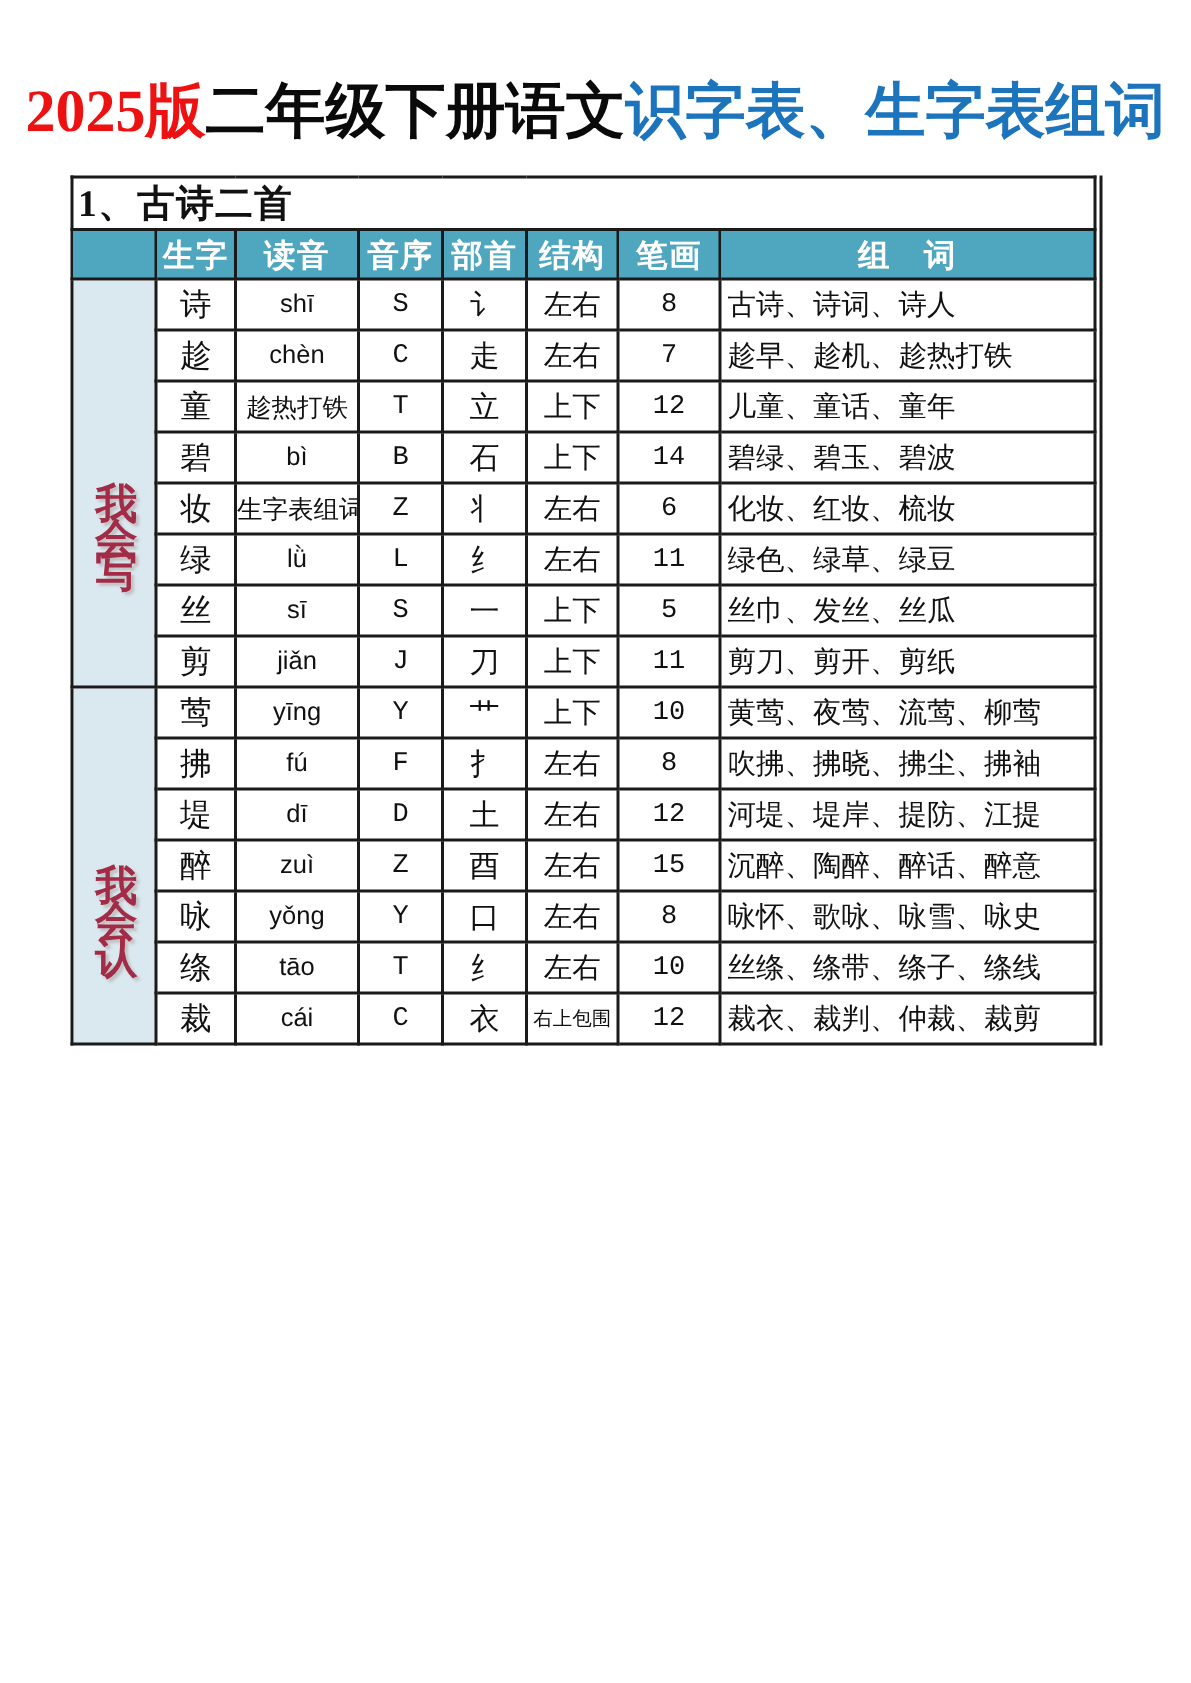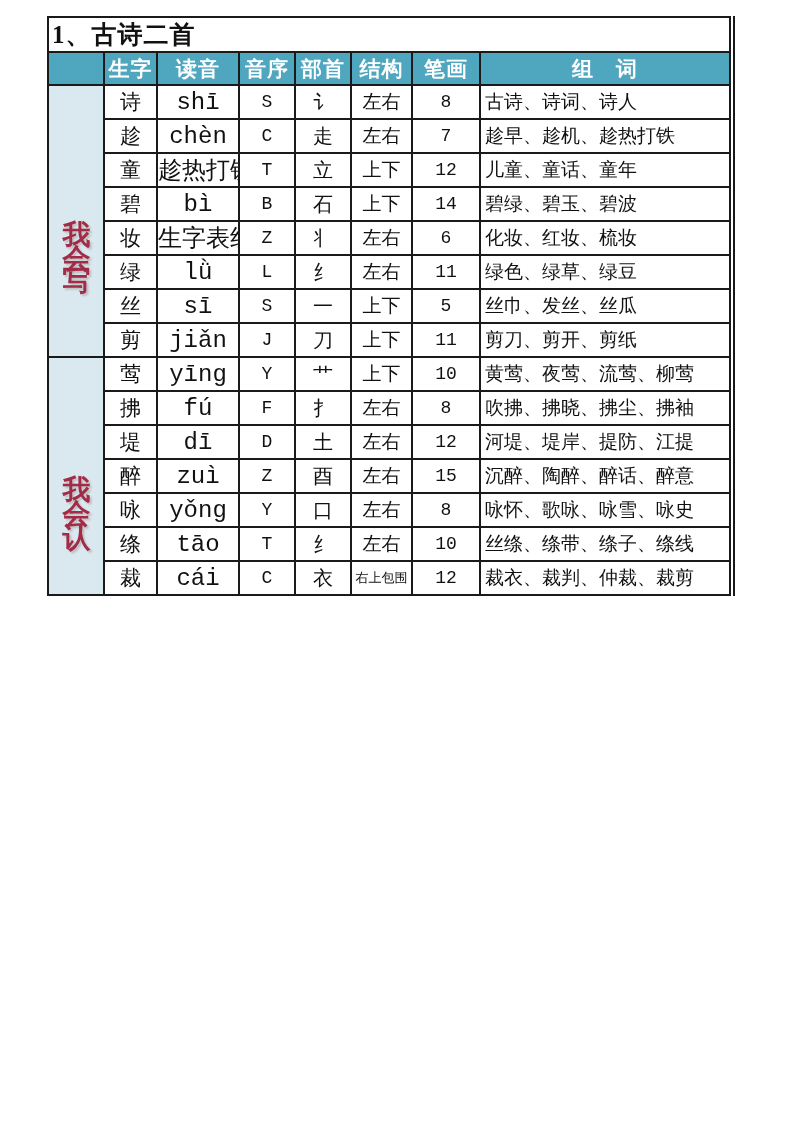--- a/index.html
+++ b/index.html
@@ -80,39 +80,40 @@
     margin: 0 auto;
     color: #a22c47;
     font-size: 28px;
     font-weight: bold;
     letter-spacing: 24px;
     padding-top: 24px; 
     text-shadow: 2px 2px 2px #bfbfbf;
     line-height: 1;
   }
   td.cell.char    { font-size: 21px; }
-  td.cell.pinyin  { font-size: 24px; font-family: Liberation Mono, monospace; }
+  td.cell.pinyin  { font-size: 17px; font-family: Liberation Sans, sans-serif; }
   td.cell.initial { font-size: 18px; font-family: "Liberation Mono", "DejaVu Sans Mono", monospace; }
   td.cell.radical { font-size: 20px; }
   td.cell.structure { font-size: 19px; }
   td.cell.structure.small { font-size: 13px; }
   td.cell.strokes { font-size: 18px; font-family: "Liberation Mono", "DejaVu Sans Mono", monospace; }
   td.cell.words {
     font-size: 19px;
     text-align: left;
     padding-left: 4px;
     letter-spacing: 0px;
     margin-top: 32px;
   }
 </style>
 </head>
 <body>
 
 <div class="page">
 
+  <h1 class="doc-title"><span class="t-red">2025版</span><span class="t-black">二年级下册语文</span><span class="t-blue">识字表、生字表组词</span></h1>
 
   <div class="table-wrap">
     <table class="vocab">
       <colgroup>
         <col style="width:56px">
         <col style="width:53px">
         <col style="width:82px">
         <col style="width:56px">
         <col style="width:56px">
         <col style="width:61px">

